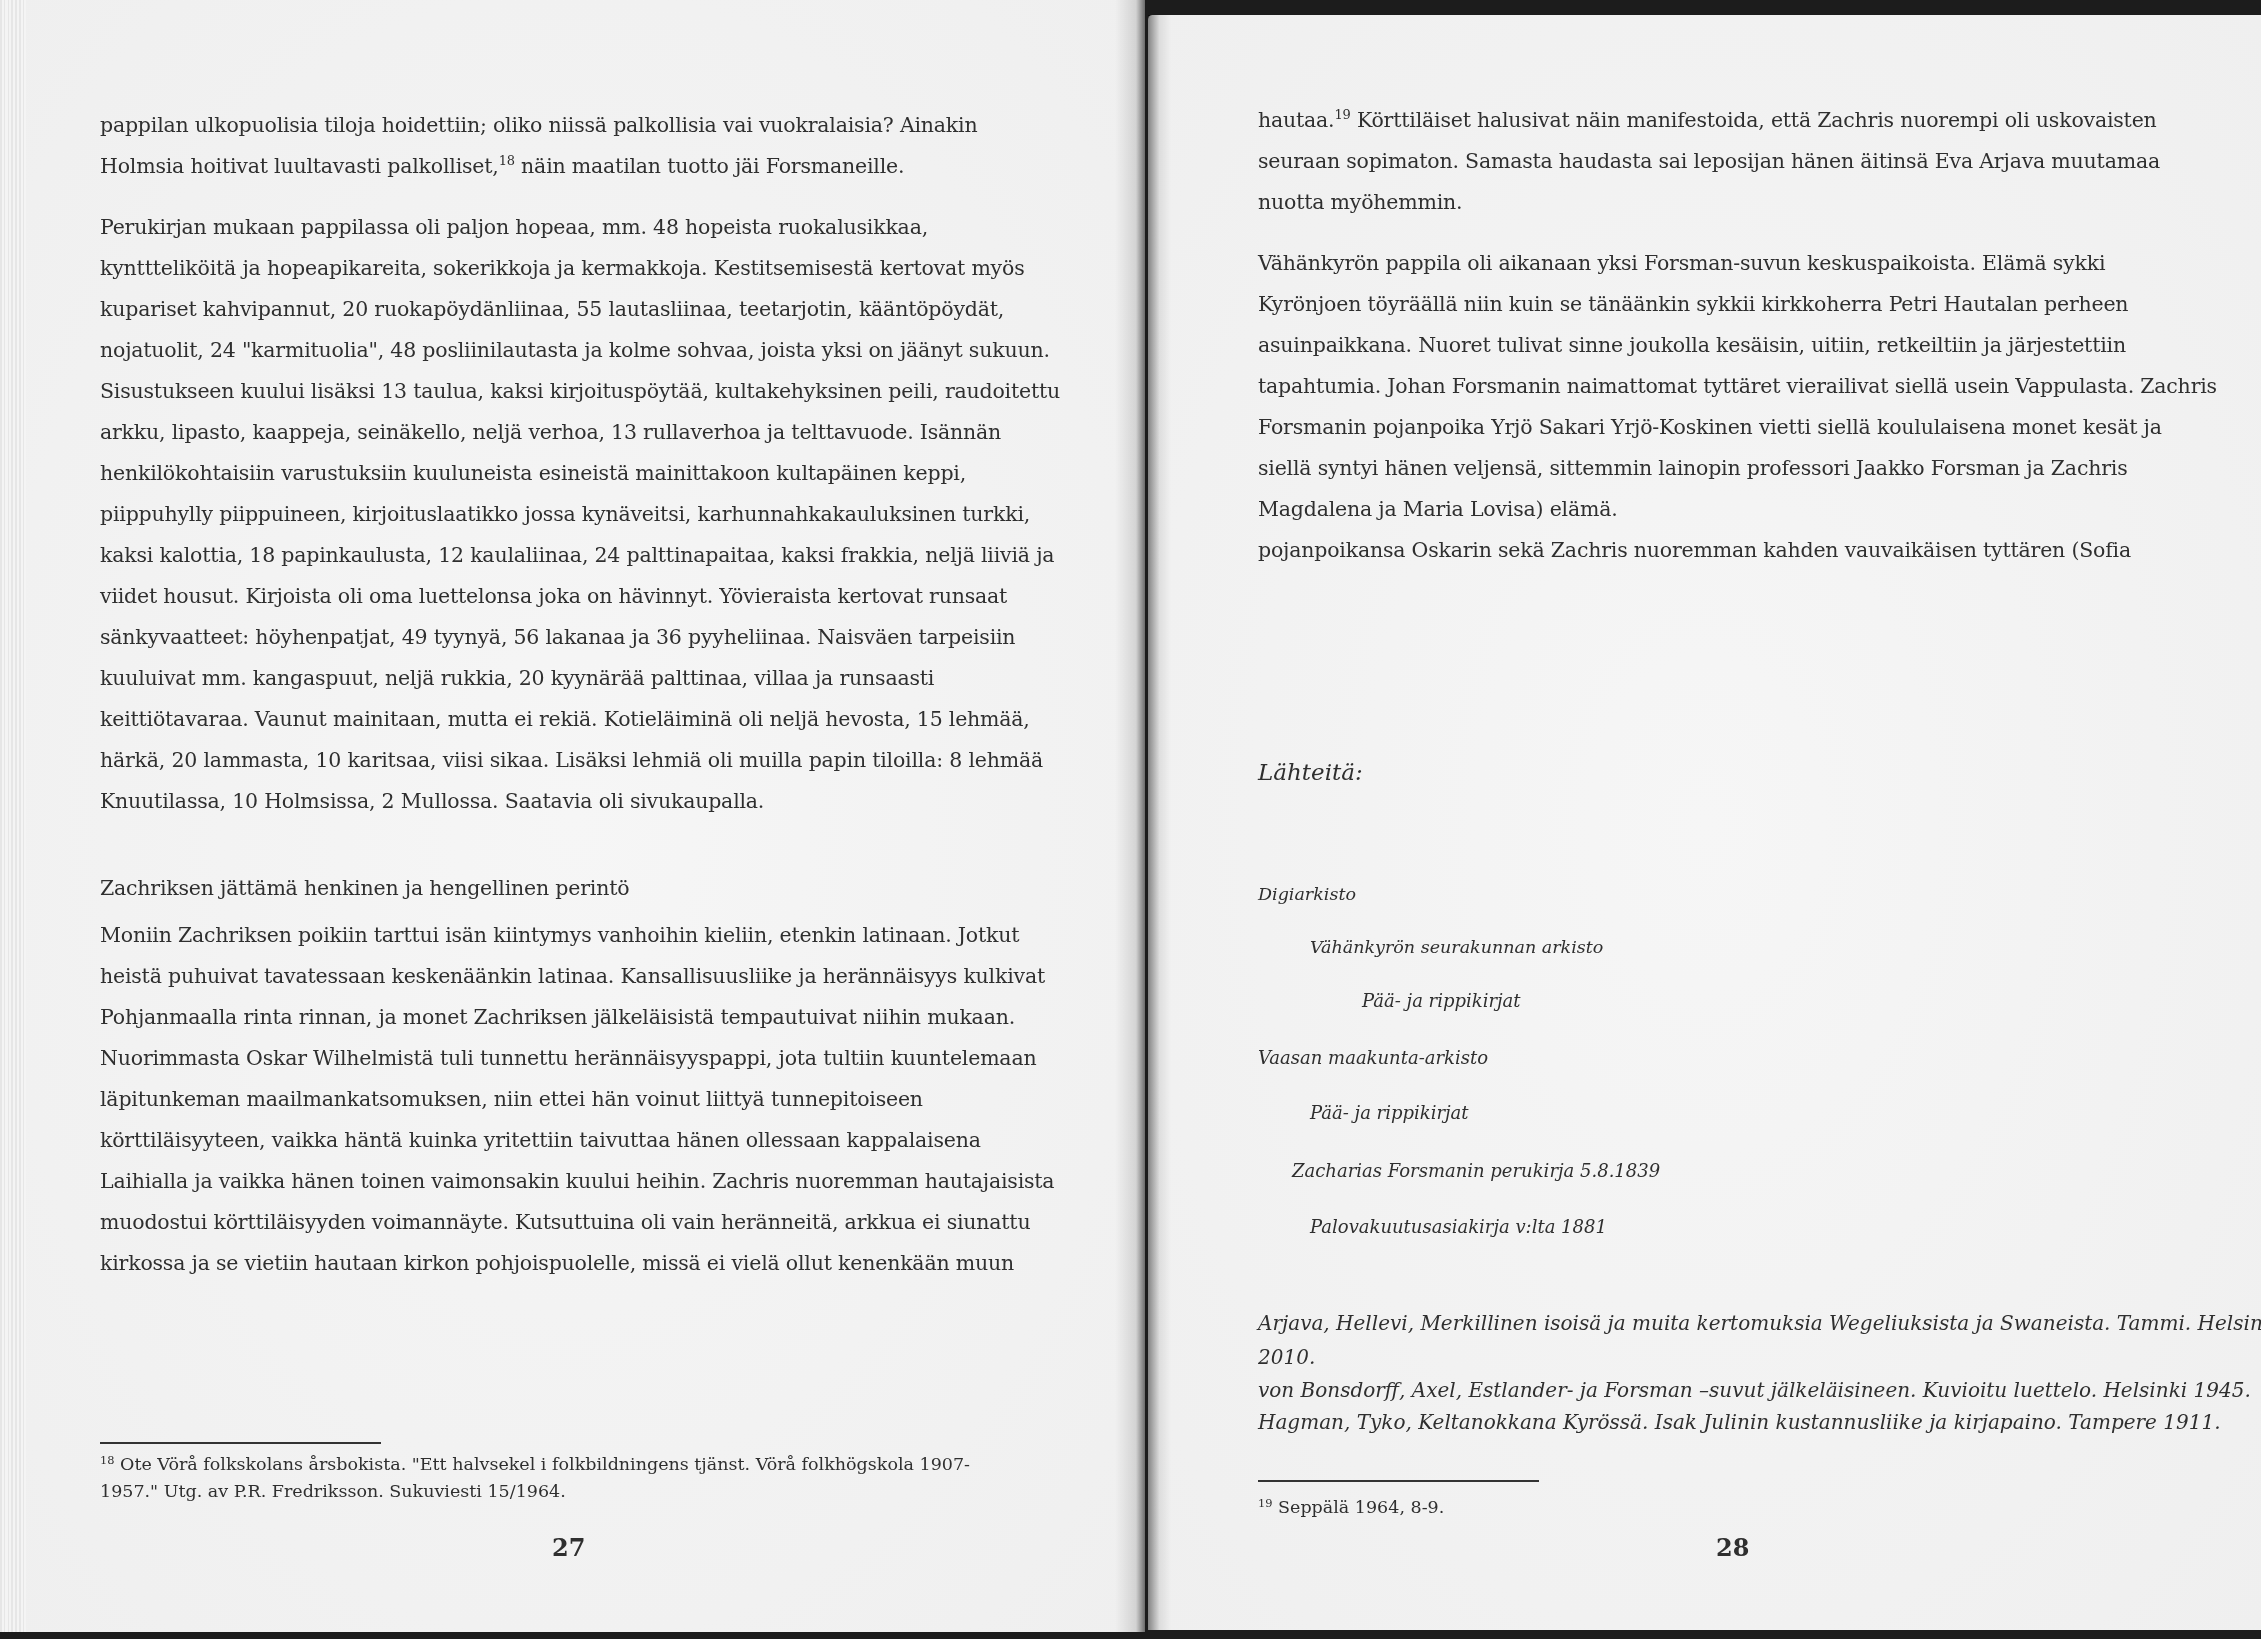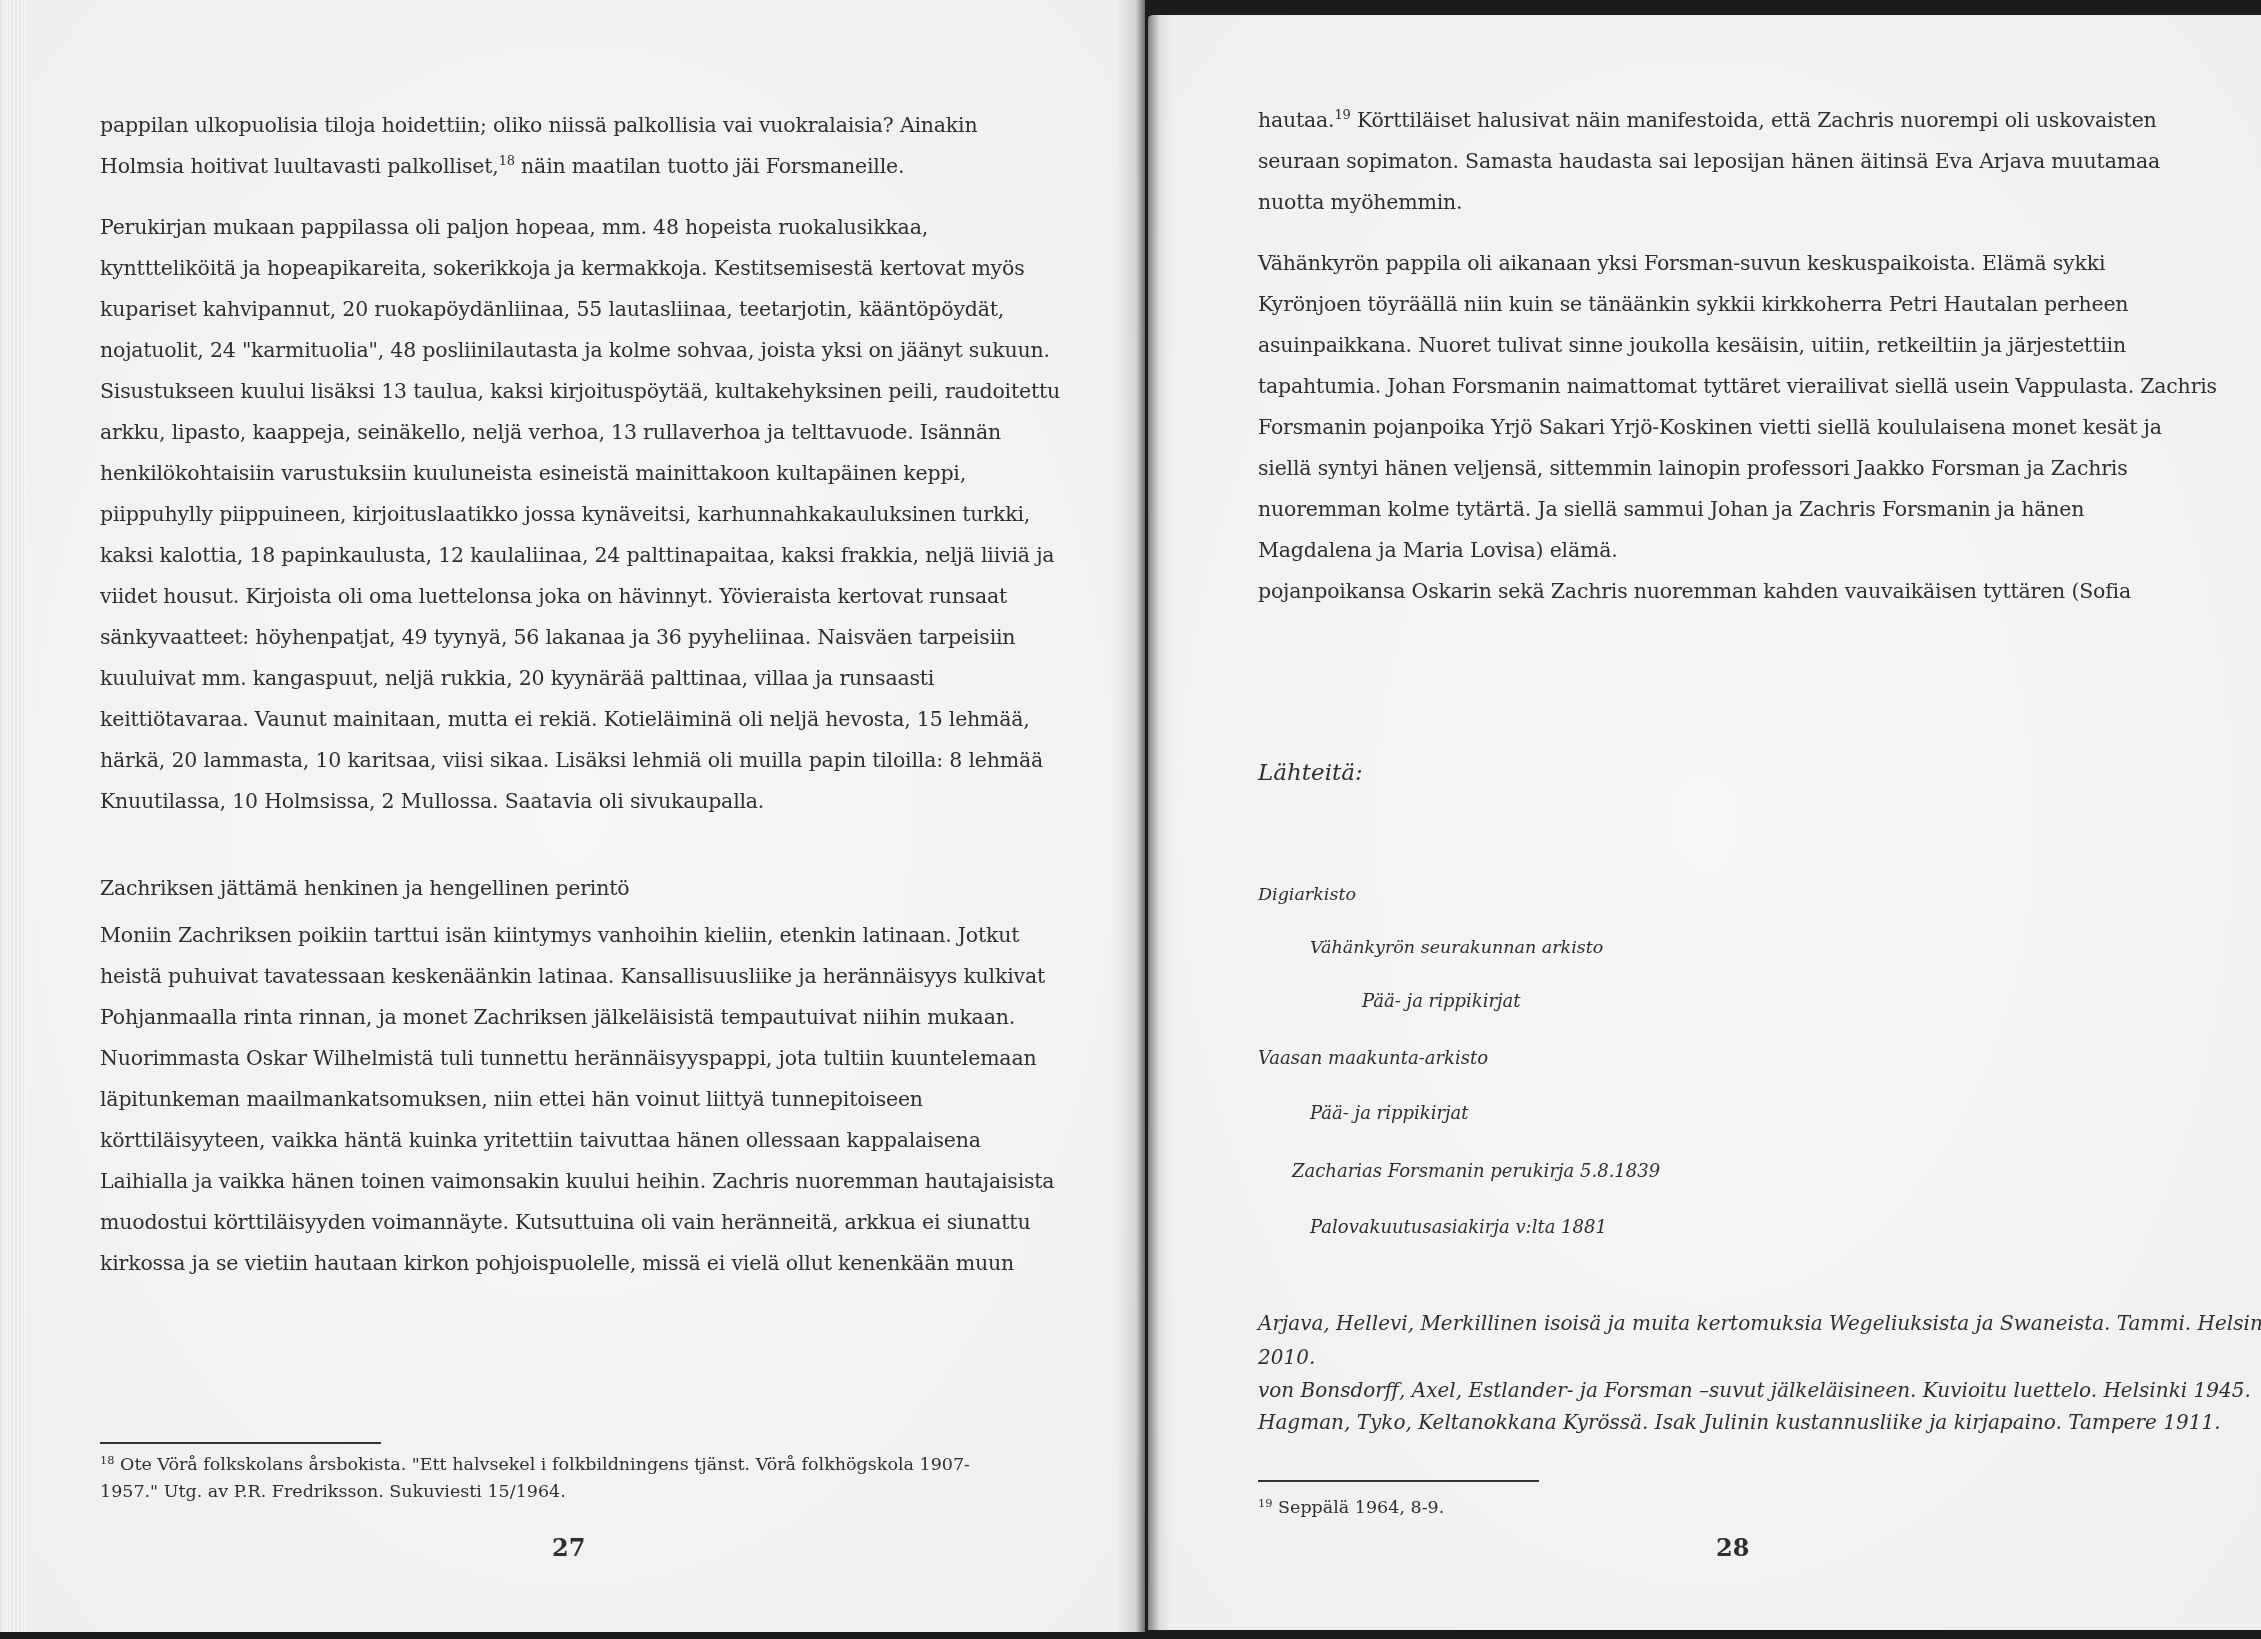--- a/index.html
+++ b/index.html
@@ -109,21 +109,20 @@
     <span class="line"><span>hautaa.</span><sup>19</sup><span> Körttiläiset halusivat näin manifestoida, että Zachris nuorempi oli uskovaisten</span></span>
     <span class="line">seuraan sopimaton. Samasta haudasta sai leposijan hänen äitinsä Eva Arjava muutamaa</span>
     <span class="line">nuotta myöhemmin.</span>
     <span class="gap"></span>
     <span class="line">Vähänkyrön pappila oli aikanaan yksi Forsman-suvun keskuspaikoista. Elämä sykki</span>
     <span class="line">Kyrönjoen töyräällä niin kuin se tänäänkin sykkii kirkkoherra Petri Hautalan perheen</span>
     <span class="line">asuinpaikkana. Nuoret tulivat sinne joukolla kesäisin, uitiin, retkeiltiin ja järjestettiin</span>
     <span class="line">tapahtumia. Johan Forsmanin naimattomat tyttäret vierailivat siellä usein Vappulasta. Zachris</span>
     <span class="line">Forsmanin pojanpoika Yrjö Sakari Yrjö-Koskinen vietti siellä koululaisena monet kesät ja</span>
     <span class="line">siellä syntyi hänen veljensä, sittemmin lainopin professori Jaakko Forsman ja Zachris</span>
-    <span class="line">nuoremman kolme tytärtä. Ja siellä sammui Johan ja Zachris Forsmanin ja hänen</span>
     <span class="line">Magdalena ja Maria Lovisa) elämä.</span>
     <span class="line">pojanpoikansa Oskarin sekä Zachris nuoremman kahden vauvaikäisen tyttären (Sofia</span>
   </div>
 
   <div class="it src-title" style="left:110px; top:744px;">Lähteitä:</div>
   <div class="it src-l1" style="left:110px; top:869px;">Digiarkisto</div>
   <div class="it src-l2" style="left:162px; top:922px;">Vähänkyrön seurakunnan arkisto</div>
   <div class="it src-l3" style="left:214px; top:975px;">Pää- ja rippikirjat</div>
   <div class="it src-l3" style="left:110px; top:1032px;">Vaasan maakunta-arkisto</div>
   <div class="it src-l3" style="left:162px; top:1087px;">Pää- ja rippikirjat</div>

